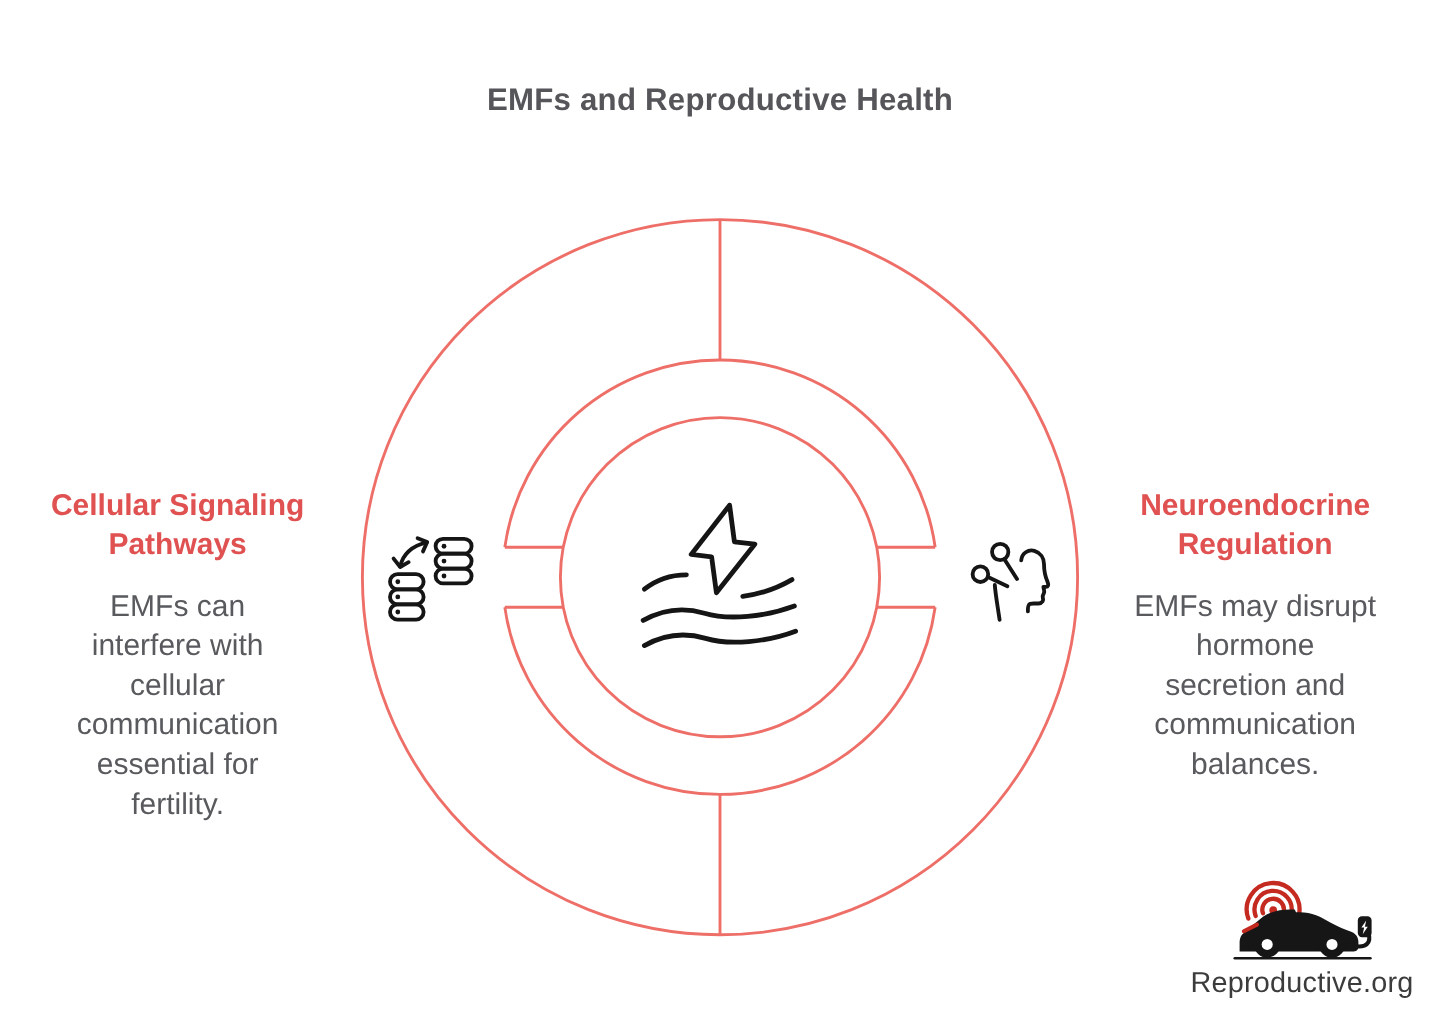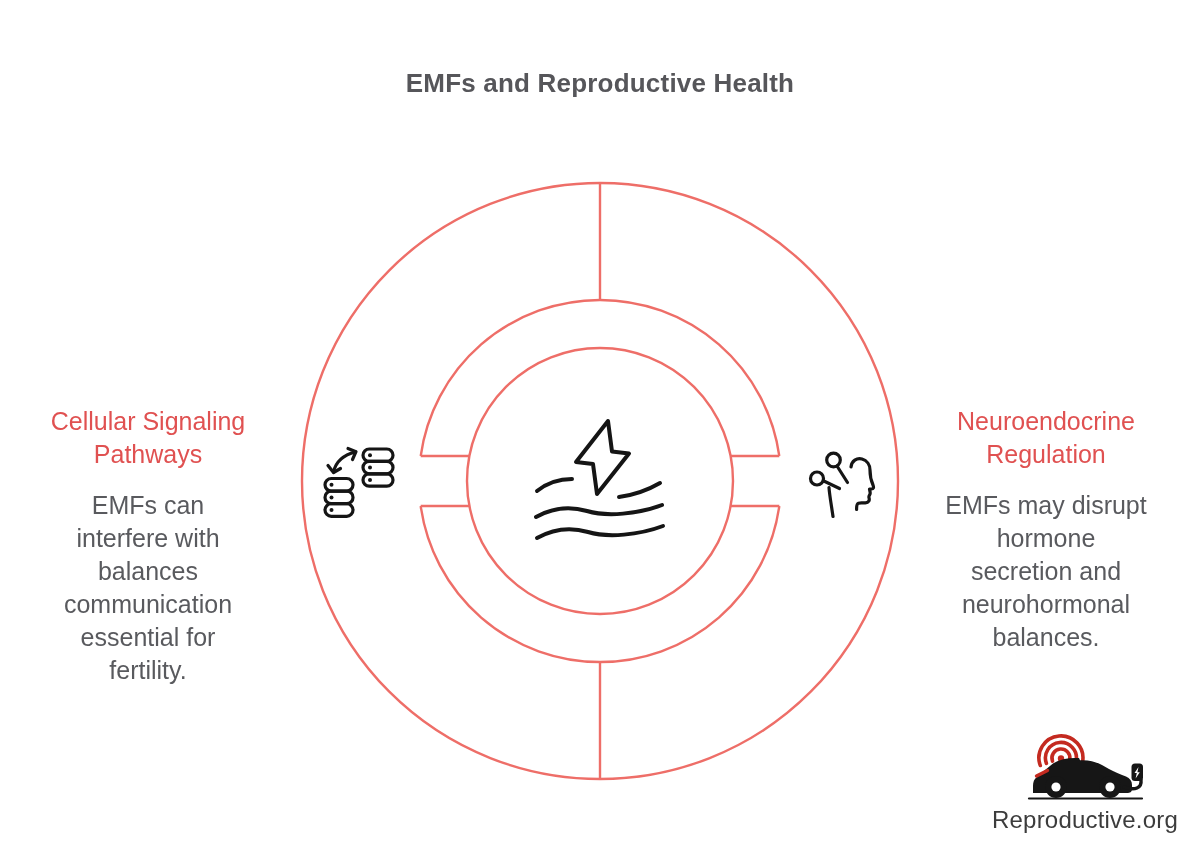--- a/index.html
+++ b/index.html
@@ -34,21 +34,21 @@
   .icon-right  { left: 803px; top: 438px; width: 80px;  height: 90px; }
   .label {
     position: absolute;
     text-align: center;
     white-space: pre-line;
   }
   .label-left  { left: 12px;  top: 387px; width: 272px; }
   .label-right { left: 912px; top: 387px; width: 268px; }
   .label .heading {
     font-size: 25px;
-    font-weight: 400;
+    font-weight: 700;
     color: #e05151;
     line-height: 33px;
     white-space: pre-line;
   }
   .label .body {
     font-size: 25px;
     font-weight: 400;
     color: #595a5e;
     line-height: 33px;
     white-space: pre-line;
@@ -139,33 +139,33 @@
       <path d="M 48,29 C 48.5,23 54,19.5 59,21 C 64,22.5 67,27 67,32 C 67,36.5 68,42.5 70,47 C 71,49.5 70.5,51 68.5,51 L 66.5,51 C 66.8,53.5 67.6,54.6 67,56 C 66.5,57.5 65.5,58.2 66,59.8 C 66.8,62.3 65.8,64.6 62.3,64.9 C 59.8,65.1 57.4,64.6 55.4,65.2 C 53.5,65.8 53.5,68.5 53.6,71.5"></path>
       <path d="M 26,49.5 C 26.5,57 28.5,68 30,78.5"></path>
     </g>
   </svg>
 
   <div class="label label-left">
     <div class="heading">Cellular Signaling
 Pathways</div>
     <div class="body">EMFs can
 interfere with
-balances
+cellular
 communication
 essential for
 fertility.</div>
   </div>
 
   <div class="label label-right">
     <div class="heading">Neuroendocrine
 Regulation</div>
     <div class="body">EMFs may disrupt
 hormone
 secretion and
-neurohormonal
+communication
 balances.</div>
   </div>
 
   <div class="branding">
     <svg class="logo-svg" viewBox="0 0 128 88">
 
       <g fill="none" stroke="#c42a20" stroke-width="3.6" stroke-linecap="round">
         <path d="M 29.5,45.1 A 9 9 0 1 1 46.8,43.5"></path>
         <path d="M 23.4,47.3 A 15.5 15.5 0 1 1 53.2,44.6"></path>
         <path d="M 17.3,49.5 A 22 22 0 1 1 59.6,45.7"></path>

